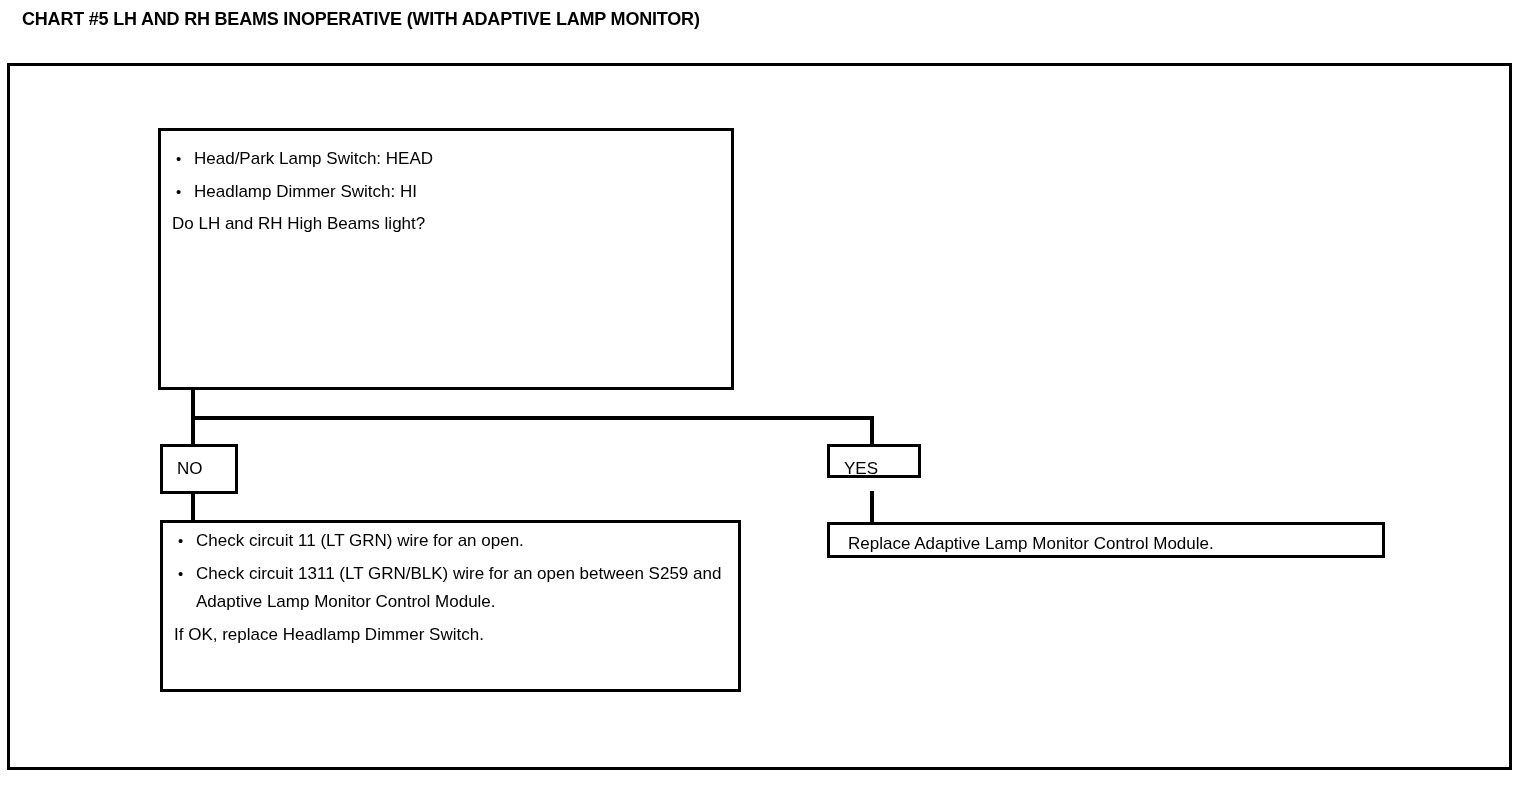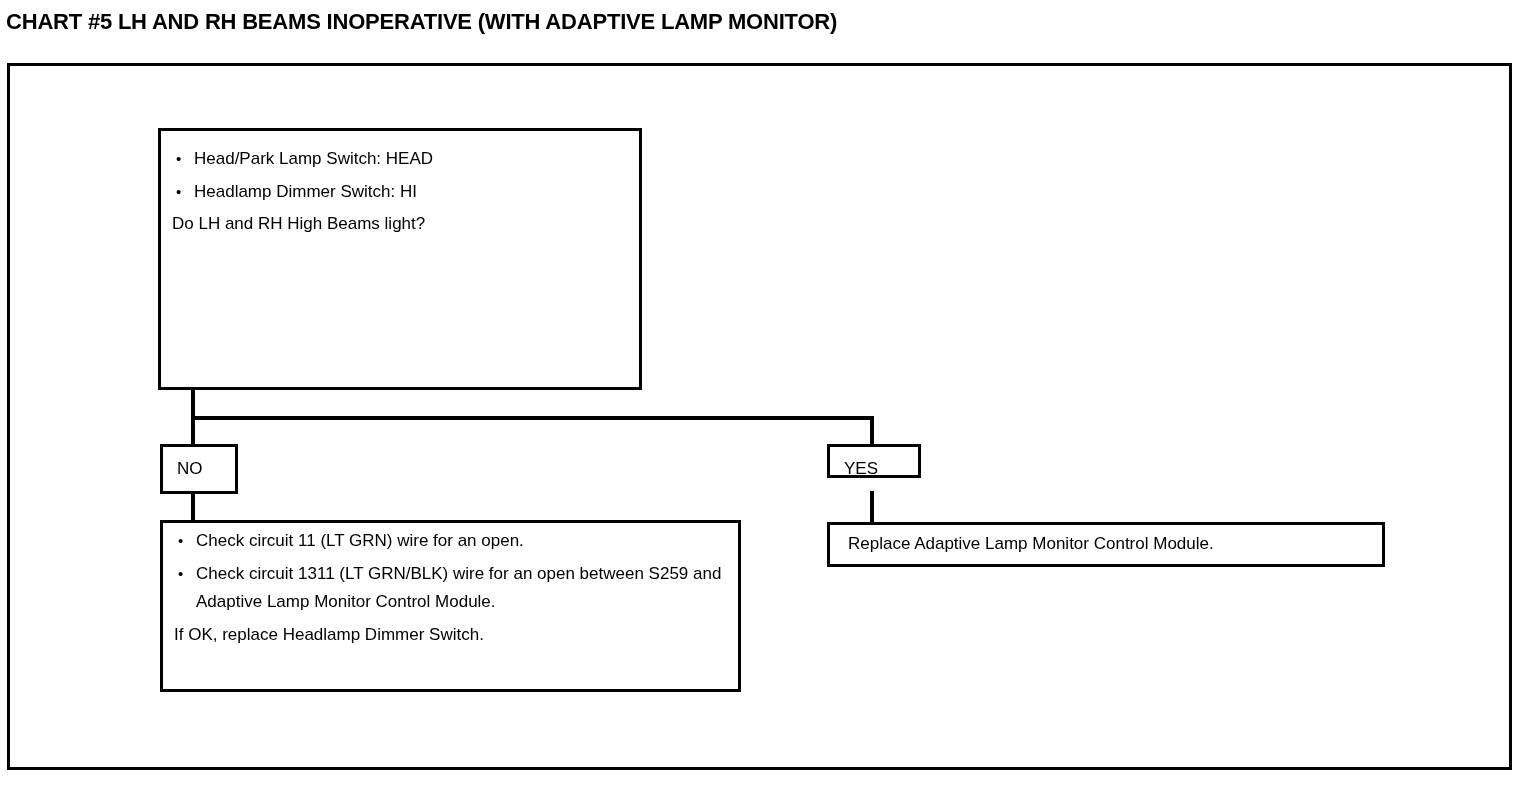--- a/index.html
+++ b/index.html
@@ -12,23 +12,23 @@
     height: 790px;
     position: relative;
     font-family: "Liberation Sans", sans-serif;
     color: #000000;
     overflow: hidden;
   }
 
   
   #chart-title {
     position: absolute;
-    left: 6px;
+    left: 22px;
     top: 9px;
-    font-size: 22px;
+    font-size: 18px;
     font-weight: bold;
     letter-spacing: -0.2px;
     white-space: nowrap;
   }
 
   
   #outer-frame {
     position: absolute;
     left: 7px;
     top: 63px;
@@ -71,21 +71,21 @@
     line-height: 28.5px;
   }
   .tail-line {
     margin-top: 2px;
   }
 
   
   #decision-box {
     left: 158px;
     top: 128px;
-    width: 484px;
+    width: 576px;
     height: 262px;
     padding: 14px 10px 0 11px;
   }
 
   
   #no-label-box {
     left: 160px;
     top: 444px;
     width: 78px;
     height: 50px;
@@ -110,21 +110,21 @@
     left: 160px;
     top: 520px;
     width: 581px;
     height: 172px;
     padding: 4px 10px 0 11px;
   }
   #yes-result-box {
     left: 827px;
     top: 522px;
     width: 558px;
-    height: 45px;
+    height: 36px;
     padding: 0;
   }
   #yes-result-text {
     position: absolute;
     left: 18px;
     top: 9px;
     font-size: 17px;
     white-space: nowrap;
   }
 

